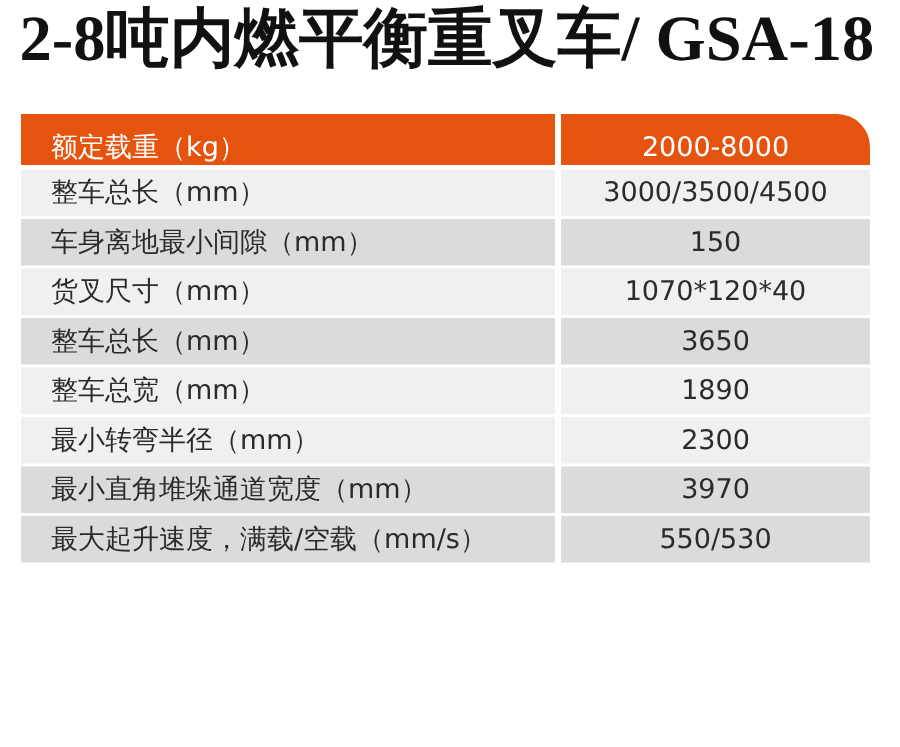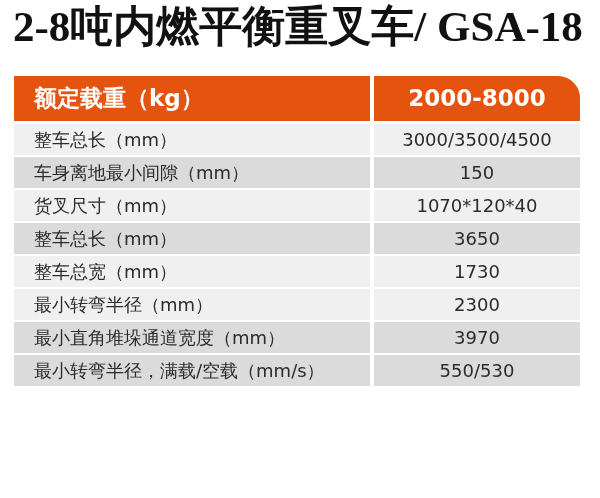--- a/index.html
+++ b/index.html
@@ -49,24 +49,23 @@
     text-align: left;
   }
   .cell-value {
     flex: 1 1 auto;
     text-align: center;
   }
   .header-row { margin-bottom: 3px; }
   .header-row .cell {
     background: var(--accent, #E5540F);
     color: var(--header-text, #ffffff);
-    height: 45px;
+    height: 34px;
     line-height: 45px;
-    font-size: 23px;
-    font-weight: bold;
+    font-size: 18px;
   }
   .header-row .cell-value {
     border-top-right-radius: 22px;
   }
   .body-row .cell {
     height: 31px;
     line-height: 31px;
     font-size: 18px;
     color: var(--body-text, #2B2B2B);
   }
@@ -95,28 +94,28 @@
       <div class="t-row body-row odd">
         <div class="cell cell-label">货叉尺寸（mm）</div>
         <div class="cell cell-value">1070*120*40</div>
       </div>
       <div class="t-row body-row even">
         <div class="cell cell-label">整车总长（mm）</div>
         <div class="cell cell-value">3650</div>
       </div>
       <div class="t-row body-row odd">
         <div class="cell cell-label">整车总宽（mm）</div>
-        <div class="cell cell-value">1730</div>
+        <div class="cell cell-value">1890</div>
       </div>
       <div class="t-row body-row odd">
         <div class="cell cell-label">最小转弯半径（mm）</div>
         <div class="cell cell-value">2300</div>
       </div>
       <div class="t-row body-row even">
         <div class="cell cell-label">最小直角堆垛通道宽度（mm）</div>
         <div class="cell cell-value">3970</div>
       </div>
       <div class="t-row body-row even">
-        <div class="cell cell-label">最小转弯半径，满载/空载（mm/s）</div>
+        <div class="cell cell-label">最大起升速度，满载/空载（mm/s）</div>
         <div class="cell cell-value">550/530</div>
       </div>
     </div>
 </div>
 
 </body></html>

